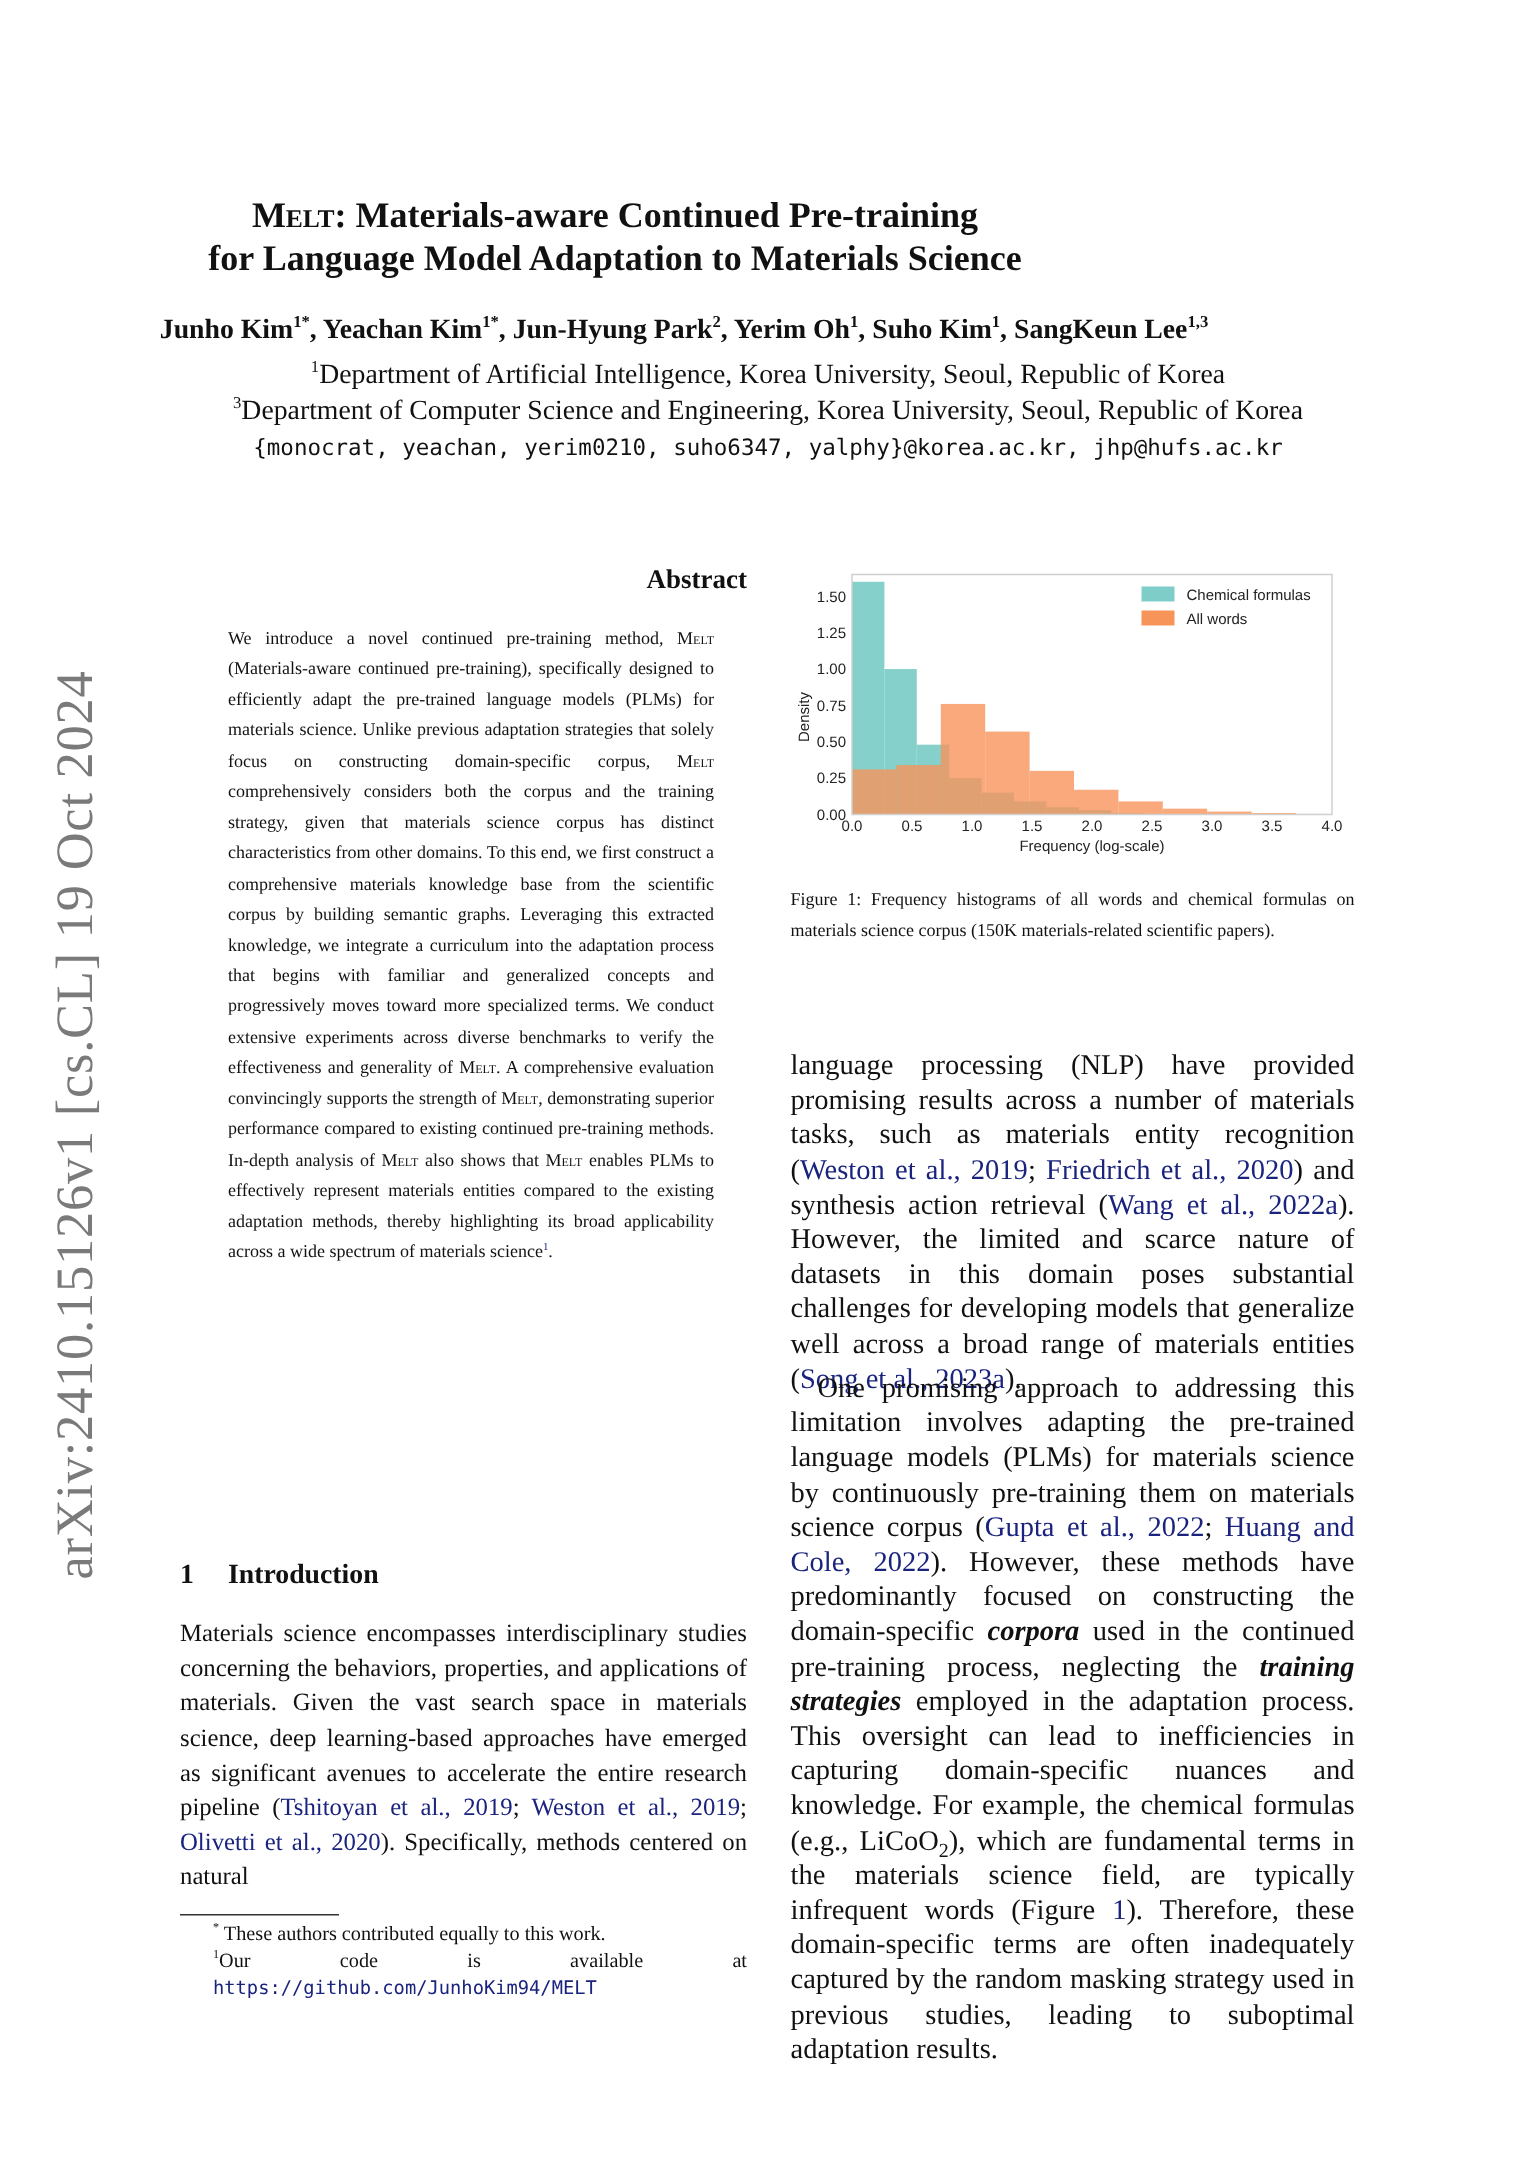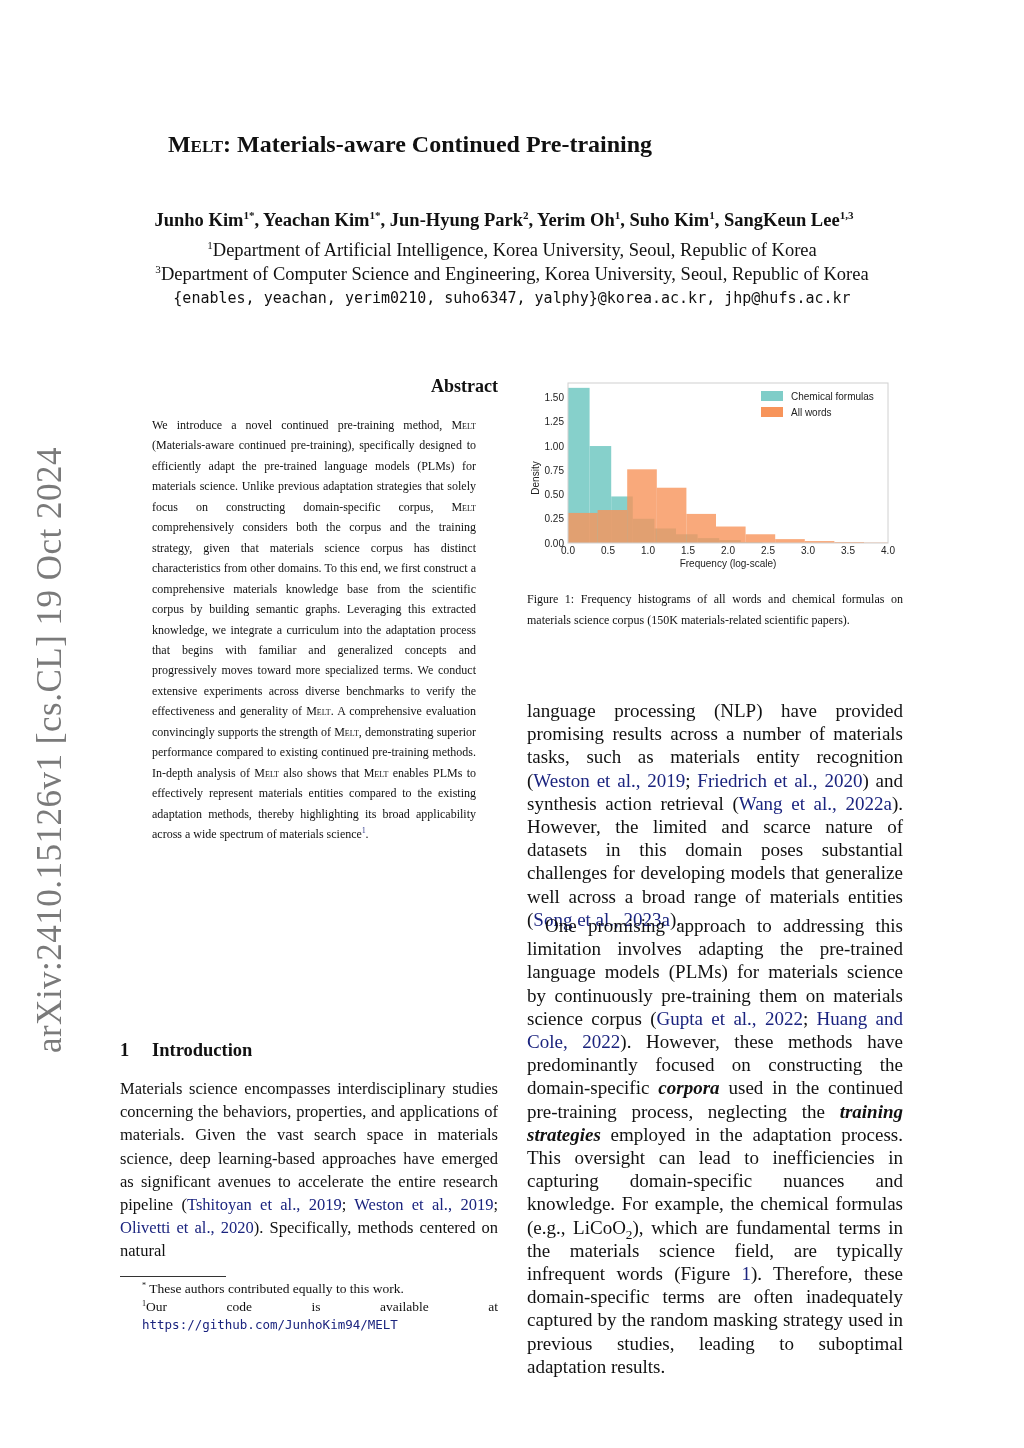--- a/index.html
+++ b/index.html
@@ -6,21 +6,21 @@
   body { width: 1024px; height: 1448px; position: relative; overflow: hidden;
          font-family: "Liberation Serif", "DejaVu Serif", serif; color: #111; }
   .arxiv-stamp { position: absolute; left: 22px; top: 440px; width: 56px; height: 620px; }
   .arxiv-stamp span { position: absolute; left: 50%; top: 50%;
       transform: translate(-50%, -50%) rotate(-90deg); white-space: nowrap;
       font-size: 35px; color: #7a7a7a; letter-spacing: 0.5px; }
   .title { position: absolute; left: 0; width: 820px; top: 130px; text-align: center;
       font-weight: bold; font-size: 24px; line-height: 29px; }
   .sc { font-variant: small-caps; }
   .authors { position: absolute; left: 0; width: 912px; top: 210px; text-align: center;
-      font-weight: bold; font-size: 18.5px; margin-left: 48px; }
+      font-weight: bold; font-size: 18.5px; }
   .affils { position: absolute; left: 0; width: 1024px; top: 238px; text-align: center;
       font-size: 18.5px; line-height: 24px; }
   .emails { font-family: "DejaVu Sans Mono", "Liberation Mono", monospace; font-size: 15px; }
   sup { font-size: 0.6em; line-height: 0; vertical-align: super; }
   .link { color: #1a237e; }
   .col-left { position: absolute; left: 120px; width: 378px; top: 376px; }
   .abstract-title { text-align: right; font-weight: bold; font-size: 18px; margin: 0 0 18px 0; }
   .abstract-body { margin: 0 22px 0 32px; text-align: justify; font-size: 12px; line-height: 20.45px;
       hyphens: manual; }
   .section-title { position: absolute; left: 120px; top: 1040px; font-weight: bold; font-size: 18.5px; }
@@ -44,35 +44,36 @@
 </style>
 </head>
 <body>
 
 <div class="arxiv-stamp">
   <span>arXiv:2410.15126v1  [cs.CL]  19 Oct 2024</span>
 </div>
 
 <div class="title">
   <div><span class="sc">Melt</span><span>: Materials-aware Continued Pre-training</span></div>
+  <div>for Language Model Adaptation to Materials Science</div>
 </div>
 
 <div class="authors">
   <span><span>Junho Kim</span><sup>1*</sup></span>,
   <span><span>Yeachan Kim</span><sup>1*</sup></span>,
   <span><span>Jun-Hyung Park</span><sup>2</sup></span>,
   <span><span>Yerim Oh</span><sup>1</sup></span>,
   <span><span>Suho Kim</span><sup>1</sup></span>,
   <span><span>SangKeun Lee</span><sup>1,3</sup></span>
 </div>
 
 <div class="affils">
   <div><sup>1</sup><span>Department of Artificial Intelligence, Korea University, Seoul, Republic of Korea</span></div>
   <div><sup>3</sup><span>Department of Computer Science and Engineering, Korea University, Seoul, Republic of Korea</span></div>
-  <div class="emails">{enables, yeachan, yerim0210, suho6347, yalphy}@korea.ac.kr, jhp@hufs.ac.kr</div>
+  <div class="emails">{monocrat, yeachan, yerim0210, suho6347, yalphy}@korea.ac.kr, jhp@hufs.ac.kr</div>
 </div>
 
 <div class="col-left">
   <div class="abstract-title">Abstract</div>
   <div class="abstract-body"><span>We introduce a novel continued pre-training method, </span><span class="sc">Melt</span><span> (</span><span>Materials-aware continued pre-training</span><span>), specifically designed to efficiently adapt the pre-trained language models (PLMs) for materials science. Unlike previous adaptation strategies that solely focus on constructing domain-specific corpus, </span><span class="sc">Melt</span><span> comprehensively considers both the corpus and the training strategy, given that materials science corpus has distinct characteristics from other domains. To this end, we first construct a comprehensive materials knowledge base from the scientific corpus by building semantic graphs.  Leveraging this extracted knowledge, we integrate a curriculum into the adaptation process that begins with familiar and generalized concepts and progressively moves toward more specialized terms. We conduct extensive experiments across diverse benchmarks to verify the effectiveness and generality of </span><span class="sc">Melt</span><span>.  A comprehensive evaluation convincingly supports the strength of </span><span class="sc">Melt</span><span>, demonstrating superior performance compared to existing continued pre-training methods.  In-depth analysis of </span><span class="sc">Melt</span><span> also shows that </span><span class="sc">Melt</span><span> enables PLMs to effectively represent materials entities compared to the existing adaptation methods, thereby highlighting its broad applicability across a wide spectrum of materials science</span><sup class="link">1</sup><span>.</span></div>
 </div>
 
 <div class="section-title">
   <span class="num">1</span><span>Introduction</span>
 </div>

